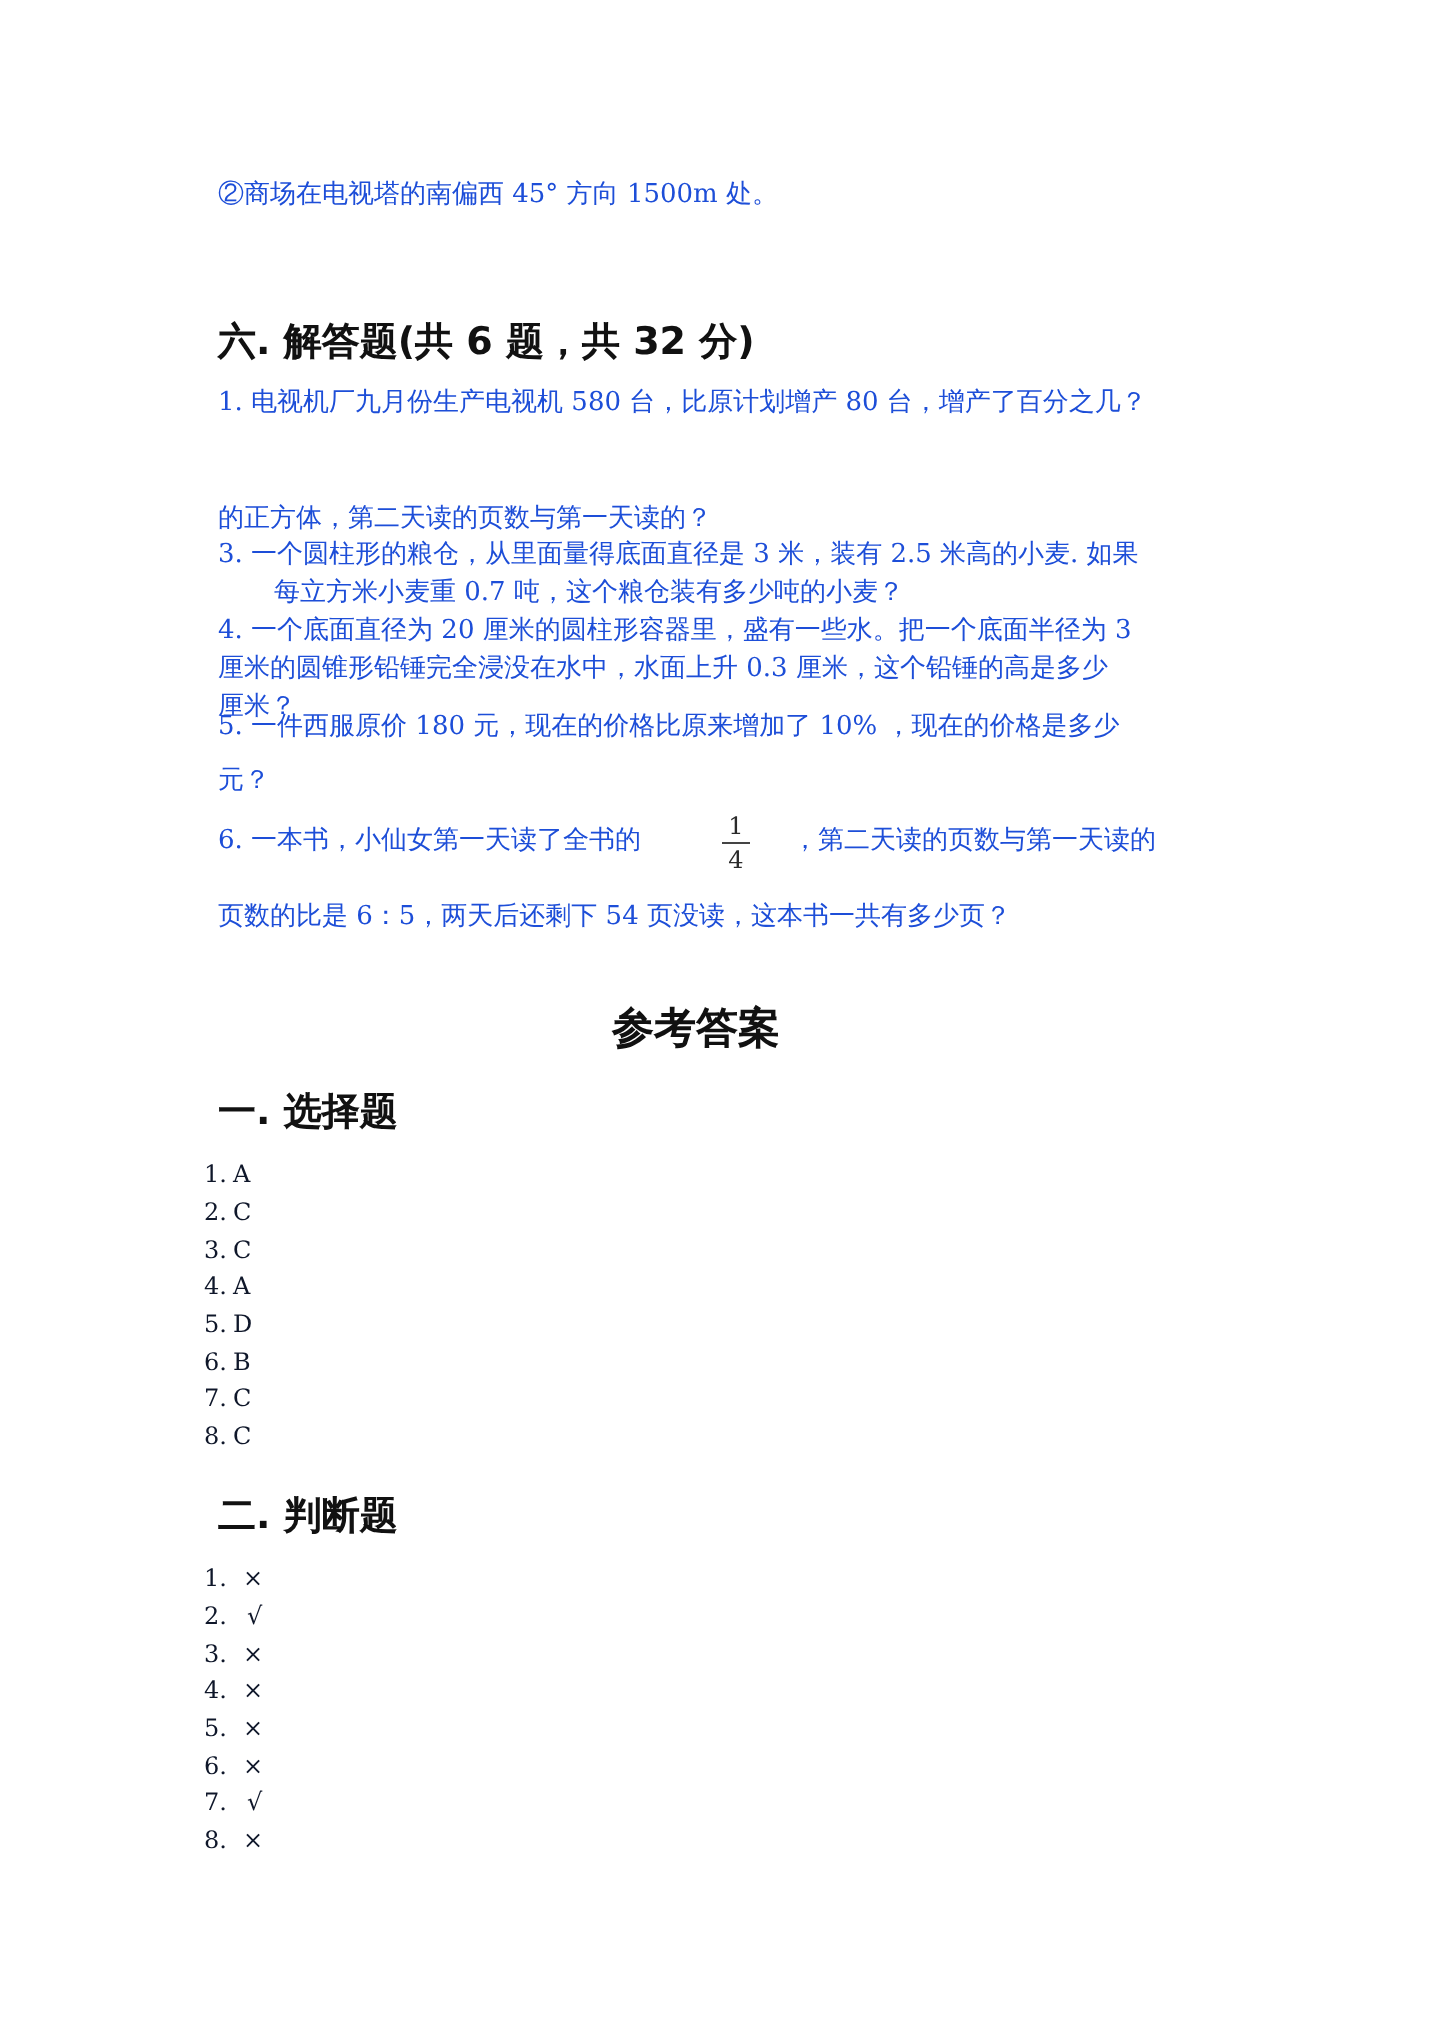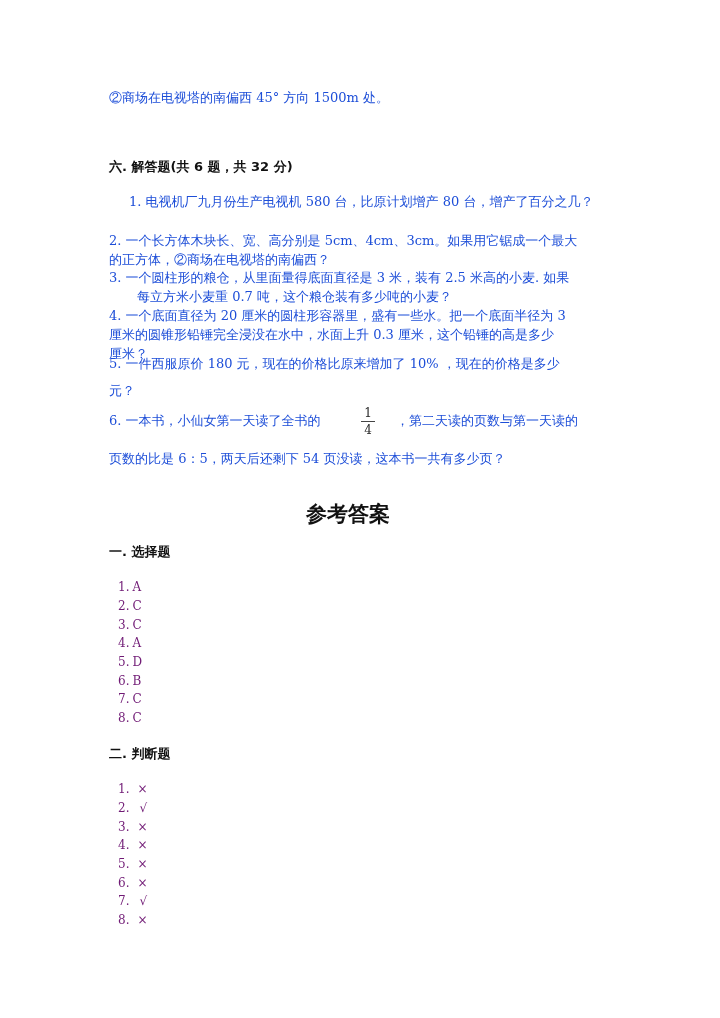--- a/index.html
+++ b/index.html
@@ -27,21 +27,21 @@
       font-size: 13px;
       line-height: 19px;
       white-space: nowrap;
       color: #1d4ed8;
     }
     .section-head {
       position: absolute;
       left: 109px;
       font-family: "DejaVu Sans", "Liberation Sans", sans-serif;
       font-weight: bold;
-      font-size: 13px;
+      font-size: 19px;
       color: #111111;
       white-space: nowrap;
     }
     .answer-title {
       position: absolute;
       left: 0;
       width: 696px;
       text-align: center;
       top: 500px;
       font-family: "DejaVu Sans", "Liberation Sans", sans-serif;
@@ -56,42 +56,41 @@
       width: 14px;
       font-size: 12px;
       text-align: center;
       color: #2a2a2a;
     }
     .frac .num { display: block; line-height: 14px; }
     .frac .bar { display: block; height: 1px; background: #444; margin: 1px 0; }
     .frac .den { display: block; line-height: 14px; }
     .ans {
       position: absolute;
-      left: 118px;
+      left: 102px;
       font-size: 12px;
       line-height: 19px;
-      color: #701a75;
+      color: #0f172a;
       white-space: nowrap;
     }
     .ans .n { display: inline-block; }
     .ans .v { display: inline-block; margin-left: 3px; }
   </style>
 </head>
 <body>
 
 <div class="page">
 
   <div class="line" style="top:88px;">②商场在电视塔的南偏西 45° 方向 1500m 处。</div>
 
   <div class="section-head" style="top:158px;">六. 解答题(共 6 题，共 32 分)</div>
 
-  <div class="line" style="top:192px;margin-left:20px;">1. 电视机厂九月份生产电视机 580 台，比原计划增产 80 台，增产了百分之几？</div>
+  <div class="line" style="top:192px;">1. 电视机厂九月份生产电视机 580 台，比原计划增产 80 台，增产了百分之几？</div>
 
-  <div class="line" style="top:231px;">2. 一个长方体木块长、宽、高分别是 5cm、4cm、3cm。如果用它锯成一个最大</div>
-  <div class="line" style="top:250px;">的正方体，②商场在电视塔的南偏西？</div>
+  <div class="line" style="top:250px;">的正方体，第二天读的页数与第一天读的？</div>
 
   <div class="line" style="top:268px;">3. 一个圆柱形的粮仓，从里面量得底面直径是 3 米，装有 2.5 米高的小麦. 如果</div>
   <div class="line" style="top:287px;margin-left:28px;">每立方米小麦重 0.7 吨，这个粮仓装有多少吨的小麦？</div>
 
   <div class="line" style="top:306px;">4. 一个底面直径为 20 厘米的圆柱形容器里，盛有一些水。把一个底面半径为 3</div>
   <div class="line" style="top:325px;">厘米的圆锥形铅锤完全浸没在水中，水面上升 0.3 厘米，这个铅锤的高是多少</div>
   <div class="line" style="top:344px;">厘米？</div>
 
   <div class="line" style="top:354px;">5. 一件西服原价 180 元，现在的价格比原来增加了 10% ，现在的价格是多少</div>
   <div class="line" style="top:381px;">元？</div>

